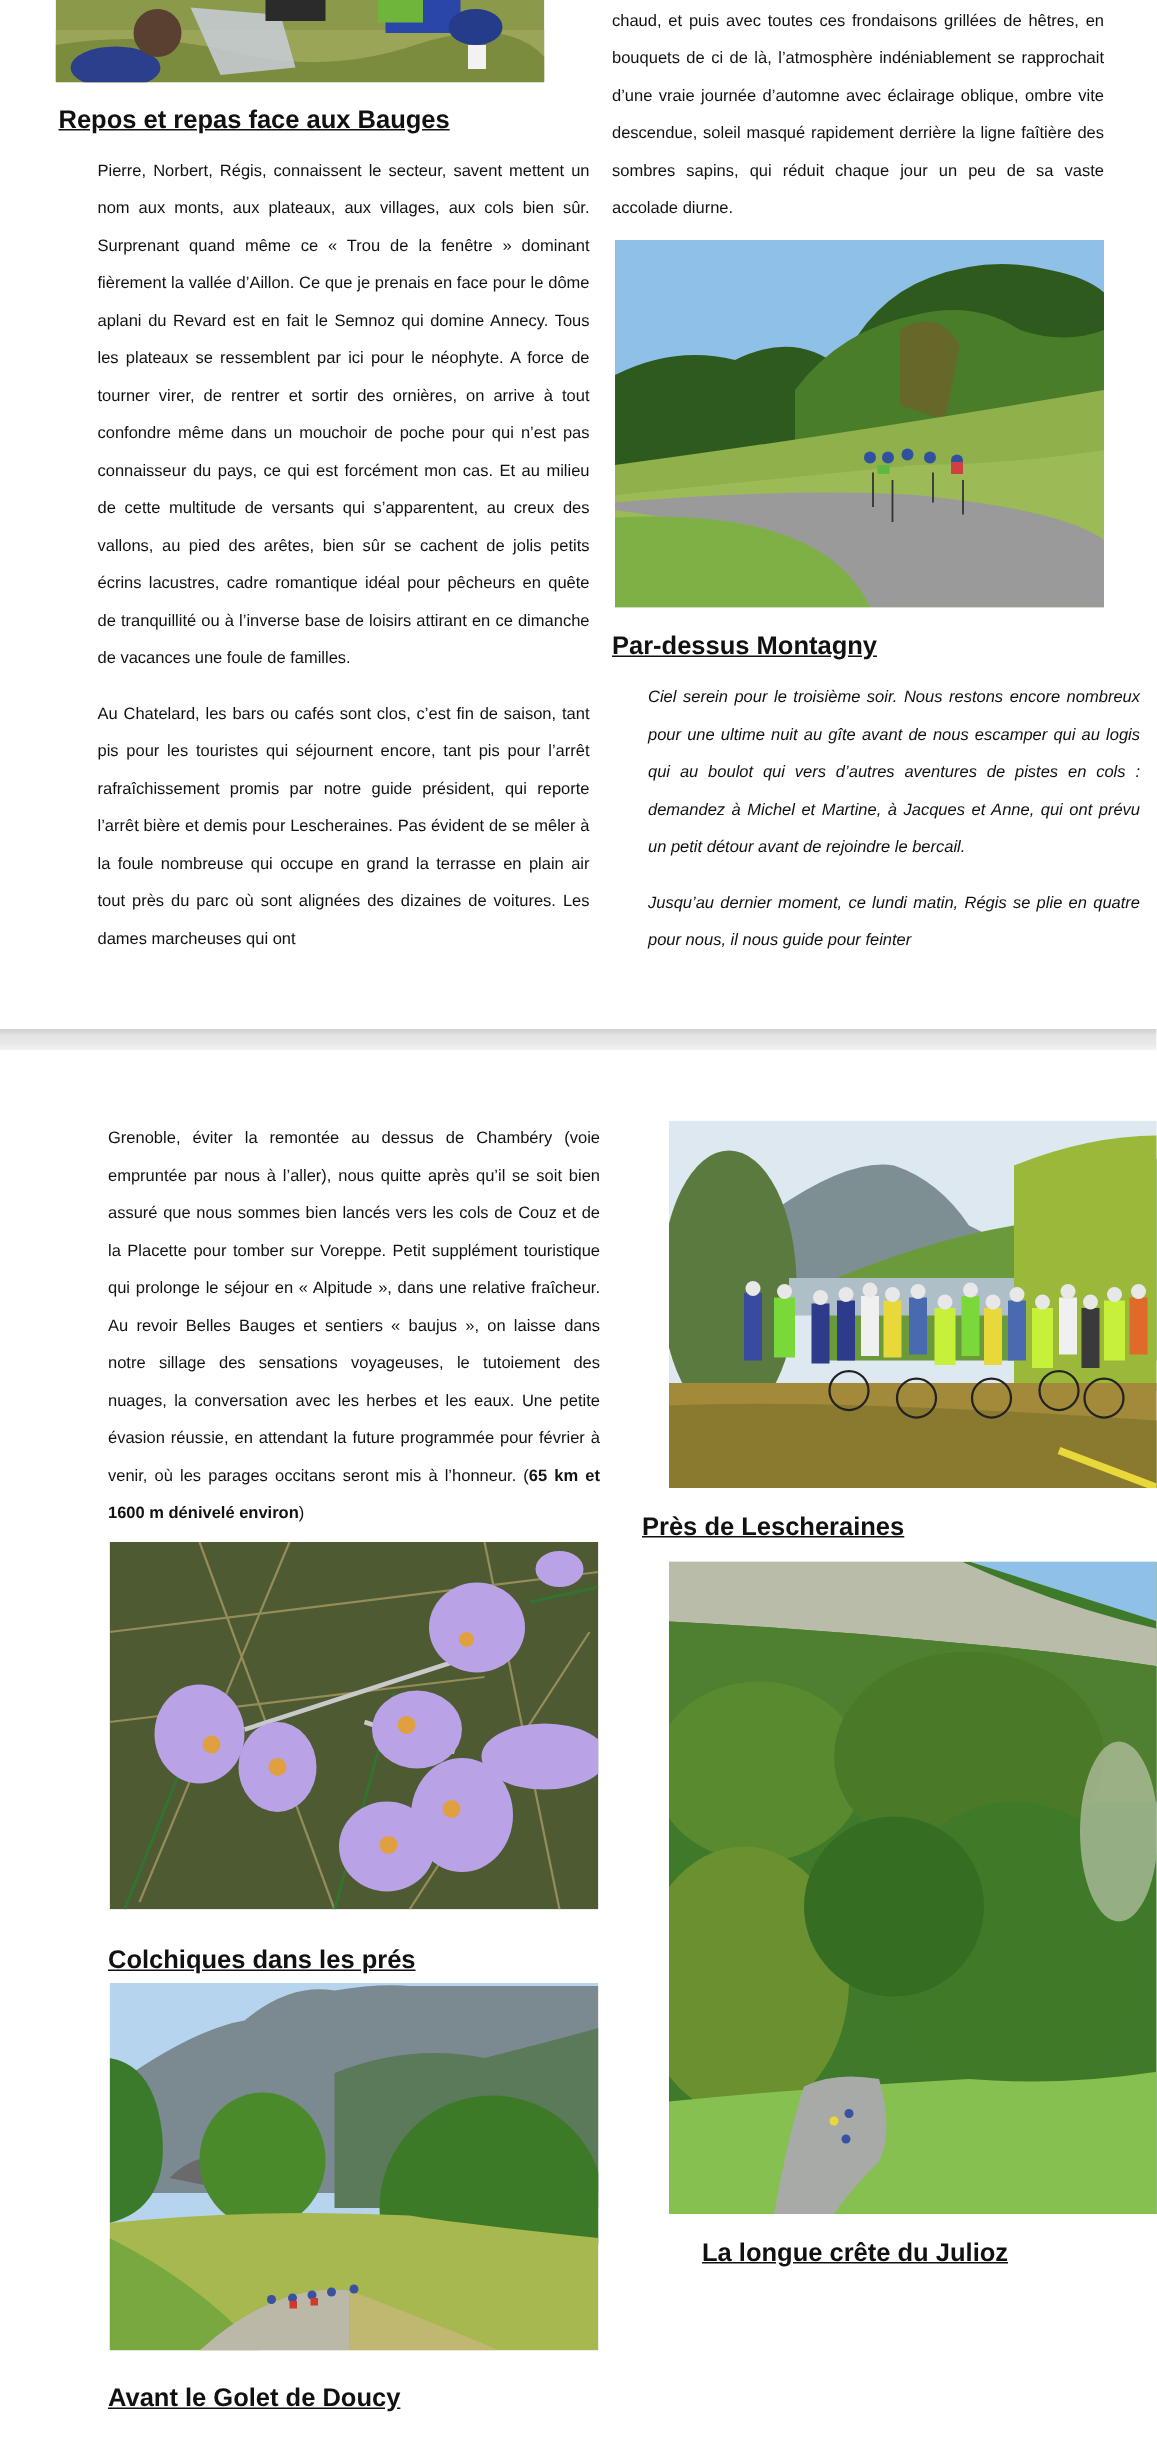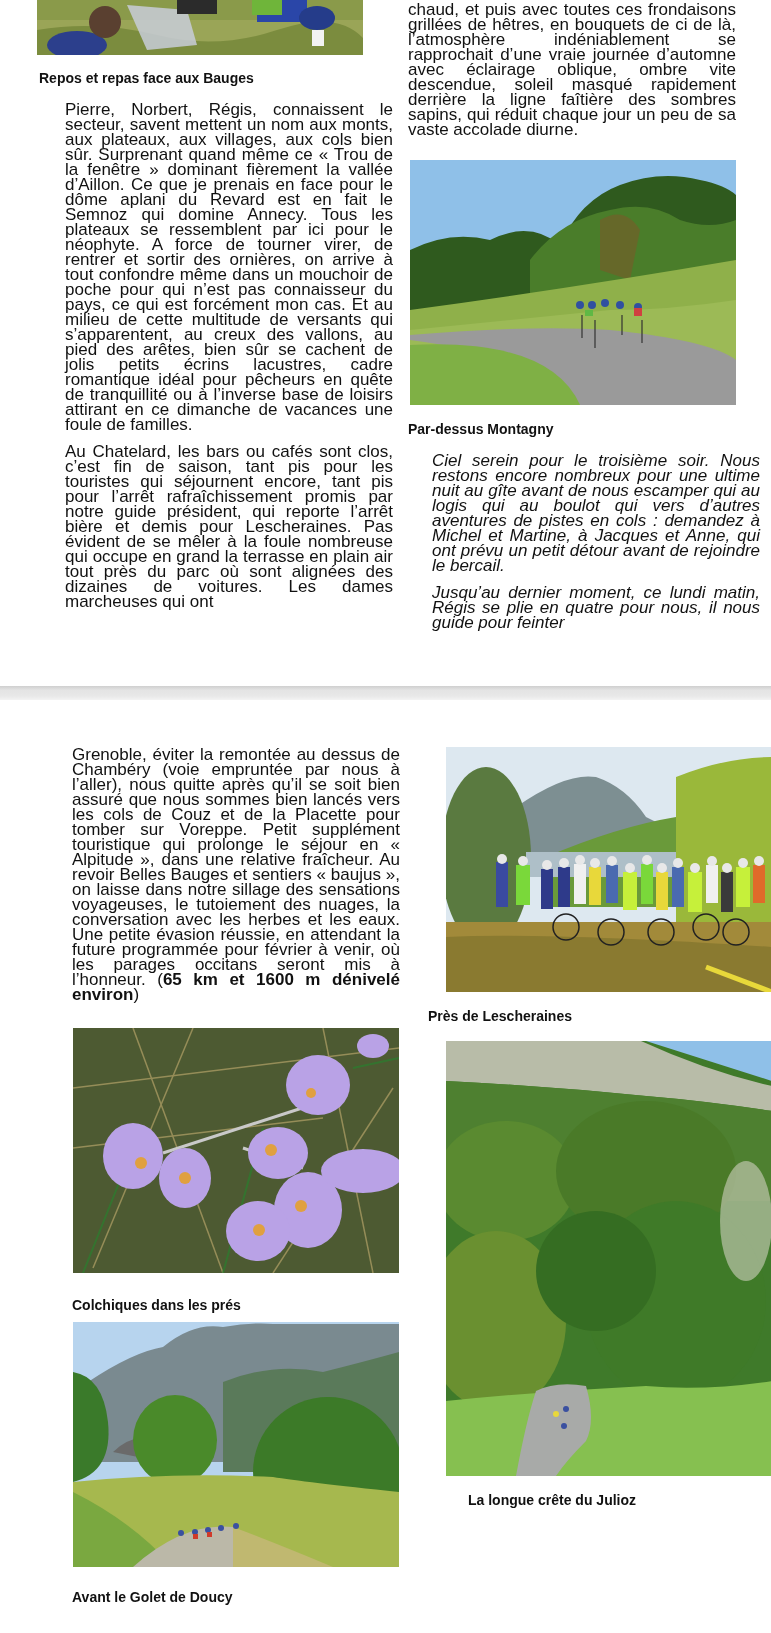--- a/index.html
+++ b/index.html
@@ -4,22 +4,22 @@
   <style>
     html, body { margin: 0; padding: 0; background: #ffffff; }
     body { width: 771px; height: 1633px; position: relative; overflow: hidden;
       font-family: "Liberation Sans", "DejaVu Sans", sans-serif; color: #111; }
     .page { position: absolute; left: 0; width: 771px; background: #fff; }
     .page1 { top: 0; height: 688px; }
     .page2 { top: 700px; height: 967px; margin-left: 36px; }
     .sep { position: absolute; left: 0; top: 686px; width: 771px; height: 14px;
       background: linear-gradient(#cfcfcf 0%, #e4e4e4 30%, #e8e8e8 70%, #f3f3f3 100%); }
     .col { position: absolute; width: 328px; }
-    .para { font-size: 17px; line-height: 15px; text-align: justify; margin: 0; }
-    .caption { position: absolute; font-size: 14px; font-weight: bold; margin: 0; }
+    .para { font-size: 11px; line-height: 25px; text-align: justify; margin: 0; }
+    .caption { position: absolute; font-size: 17px; font-weight: bold; margin: 0; text-decoration: underline; }
     .photo { position: absolute; overflow: hidden; }
     .photo svg { display: block; width: 100%; height: 100%; }
     b.bold { font-weight: bold; }
   </style>
 </head>
 <body>
 
 <div class="page page1">
 
   <div class="photo" style="left:37px; top:0; width:326px; height:55px;">

